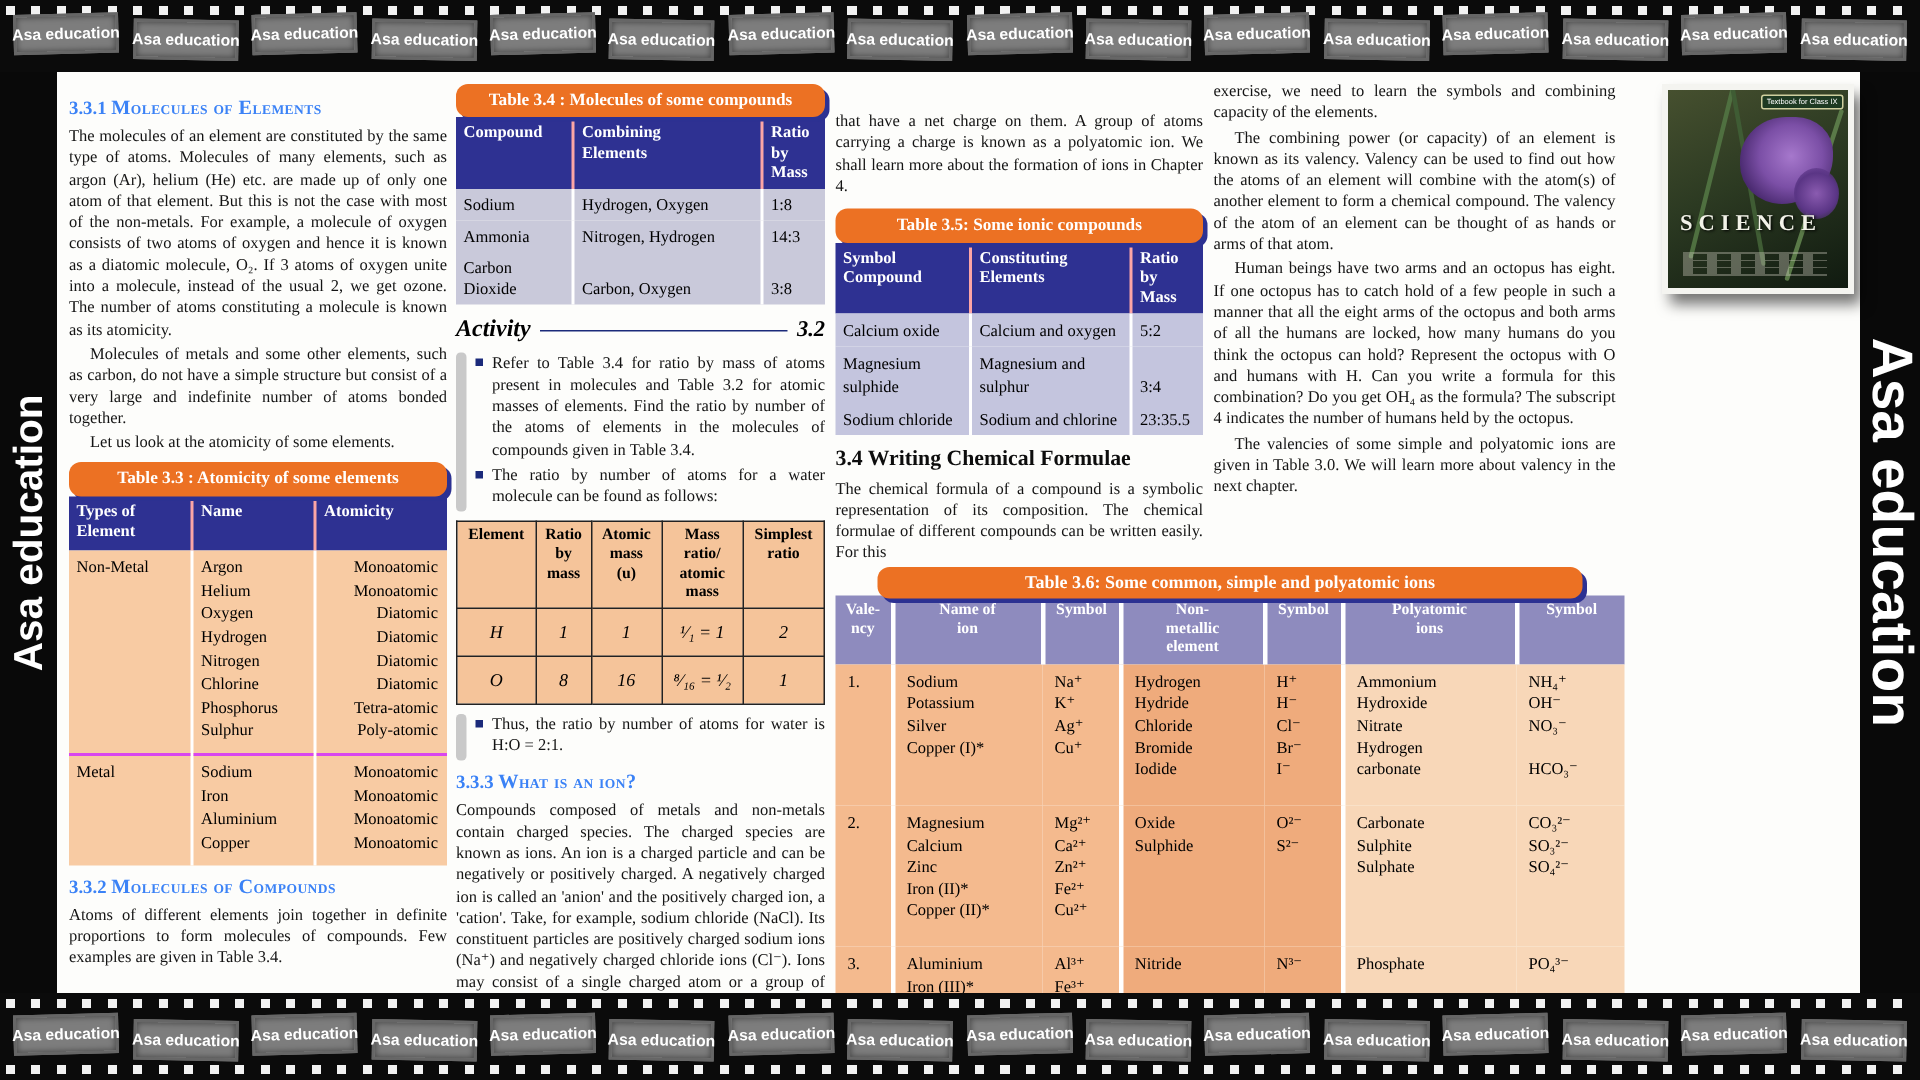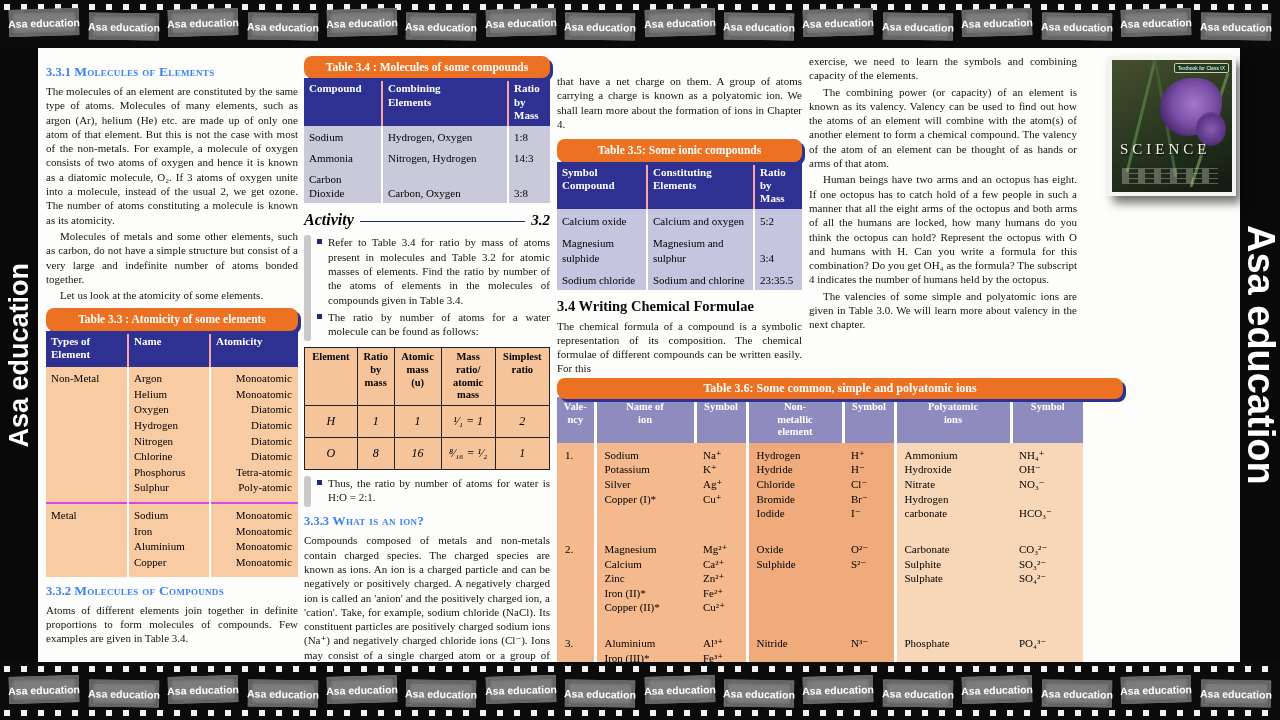--- a/index.html
+++ b/index.html
@@ -86,21 +86,21 @@
   .act-item p { font-size:11px; line-height:1.3; text-align:justify; color:#141414; }
 
   
   .rtab { margin:6px 0 6px; }
   .rtab th, .rtab td { border:1.2px solid #222; background:#f5c49a; text-align:center; }
   .rtab th { font-size:10.5px; line-height:1.2; padding:3px 2px; }
   .rtab td { font-style:italic; font-size:12px; padding:8px 2px; }
 
   
   .table36-wrap { position:absolute; left:519px; top:330px; width:526px; }
-  .t36-title { width:566px; margin:0 auto -2px; position:relative; z-index:2;
+  .t36-title { width:470px; margin:0 auto -2px; position:relative; z-index:2;
     background:#ec7123; color:#fff; font-weight:bold; font-size:12px; text-align:center;
     padding:3px 8px; border-radius:8px; box-shadow:3px 3px 0 #2c3192; }
   .t36 th { background:#8e8bbe; color:#fff; font-weight:bold; text-align:center;
     border-left:3px solid #fff; font-size:10.5px; line-height:1.2; padding:4px 2px; vertical-align:top; }
   .t36 th:first-child { border-left:none;margin-left:12px; }
   .t36 td { line-height:1.33; padding:5px 4px 4px 8px; }
   .t36 td.val { background:#f4ba8e; }
   .t36 td.g1 { background:#f4ba8e; }
   .t36 td.g2 { background:#efab7c; }
   .t36 td.g3 { background:#f8d7b8; }
@@ -116,21 +116,21 @@
   .stem { position:absolute; width:3px; height:120px; background:#4f7040; border-radius:2px; }
   .stem.s1 { left:28px; top:-6px; transform:rotate(14deg); }
   .stem.s2 { left:52px; top:-2px; transform:rotate(-10deg); background:#3f5c34; }
   .stem.s3 { left:96px; top:10px; transform:rotate(18deg); background:#5a7a48; }
   .flower { position:absolute; left:48px; top:18px; width:62px; height:58px; border-radius:50% 40% 55% 45%;
     background:radial-gradient(circle at 55% 45%, #a678cc 0%, #7b4fa6 45%, #4a2a70 75%, rgba(40,20,60,0) 100%); }
   .flower2 { position:absolute; left:84px; top:52px; width:30px; height:34px; border-radius:50%;
     background:radial-gradient(circle, #8a5bb0 0%, #5a3585 60%, rgba(40,20,60,0) 100%); }
   .cover-badge { position:absolute; right:3px; top:3px; background:#1e3a22; border:1px solid #cfcf9f;
     border-radius:2px; color:#fff; font-family:"Liberation Sans",sans-serif; font-size:5px; padding:1px 3px; }
-  .cover-title { position:absolute; left:8px; bottom:34px; color:#f2f2e8; font-weight:normal;
+  .cover-title { position:absolute; left:8px; bottom:34px; color:#f2f2e8; font-weight:bold;
     font-size:15px; letter-spacing:4px; font-family:"Liberation Serif",serif; text-shadow:1px 1px 2px #000; }
   .cover-legend { position:absolute; left:10px; bottom:8px; right:14px; height:16px; opacity:.35;
     background-image:repeating-linear-gradient(90deg,#dcd8cc 0 7px,transparent 7px 16px),
                      repeating-linear-gradient(0deg,#dcd8cc 0 1px,transparent 1px 5px); }
 </style>
 </head>
 <body>
 
 <div class="stage">
 

